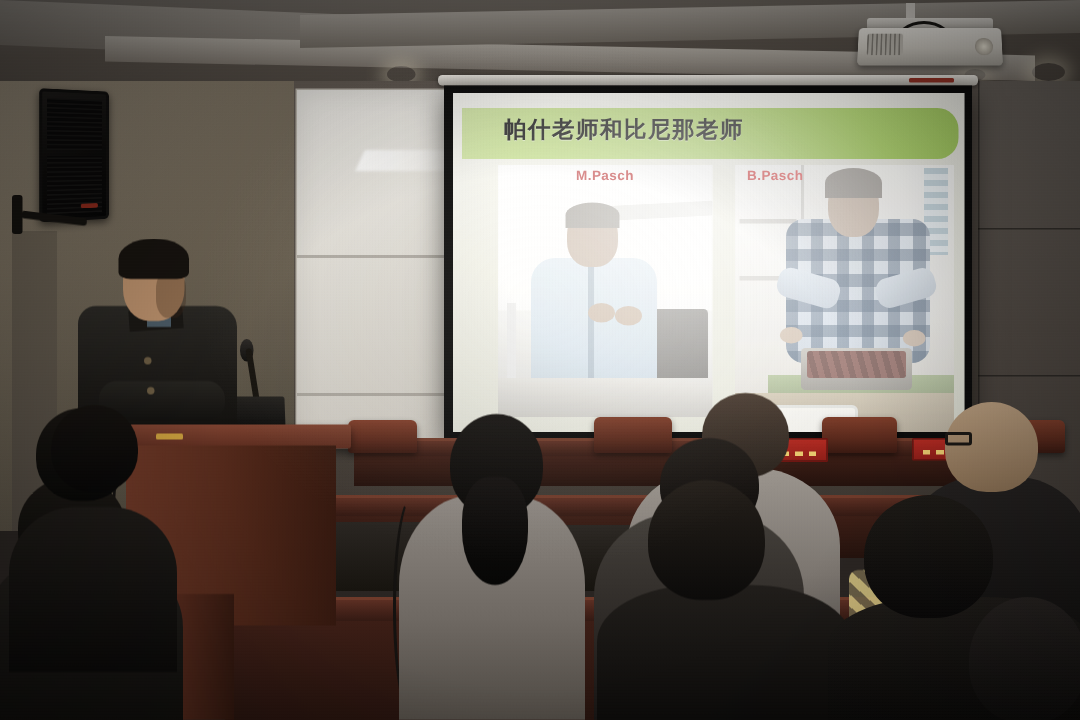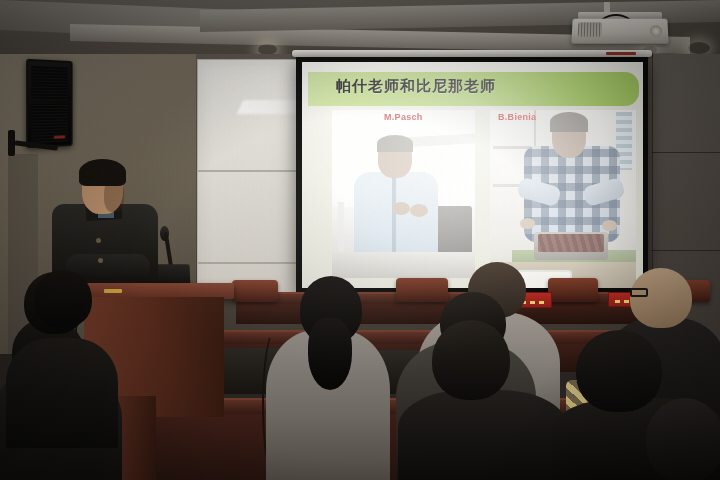--- a/index.html
+++ b/index.html
@@ -379,21 +379,21 @@
           <div class="pr-hand" style="left:30px;top:108px;"></div>
           <div class="pr-hand" style="left:112px;top:110px;"></div>
           <div class="pr-bench"></div>
           <div class="pr-tray"></div>
           <div class="pr-tray-in"></div>
           <div class="pr-table"></div>
           <div class="pr-box"></div>
         </div>
 
         <div class="photo-caption" style="left:82px;top:50px;">M.Pasch</div>
-        <div class="photo-caption" style="left:196px;top:50px;">B.Bienia</div>
+        <div class="photo-caption" style="left:196px;top:50px;">B.Pasch</div>
       </div>
     </div>
   </div>
 
   <div class="desk" style="left:236px;top:292px;width:420px;height:14px;"></div>
   <div class="desk-front" style="left:236px;top:304px;width:420px;height:20px;"></div>
 
   <div class="chairback" style="left:232px;top:280px;width:46px;height:22px;"></div>
   <div class="chairback" style="left:396px;top:278px;width:52px;height:24px;"></div>
   <div class="chairback" style="left:548px;top:278px;width:50px;height:24px;"></div>

